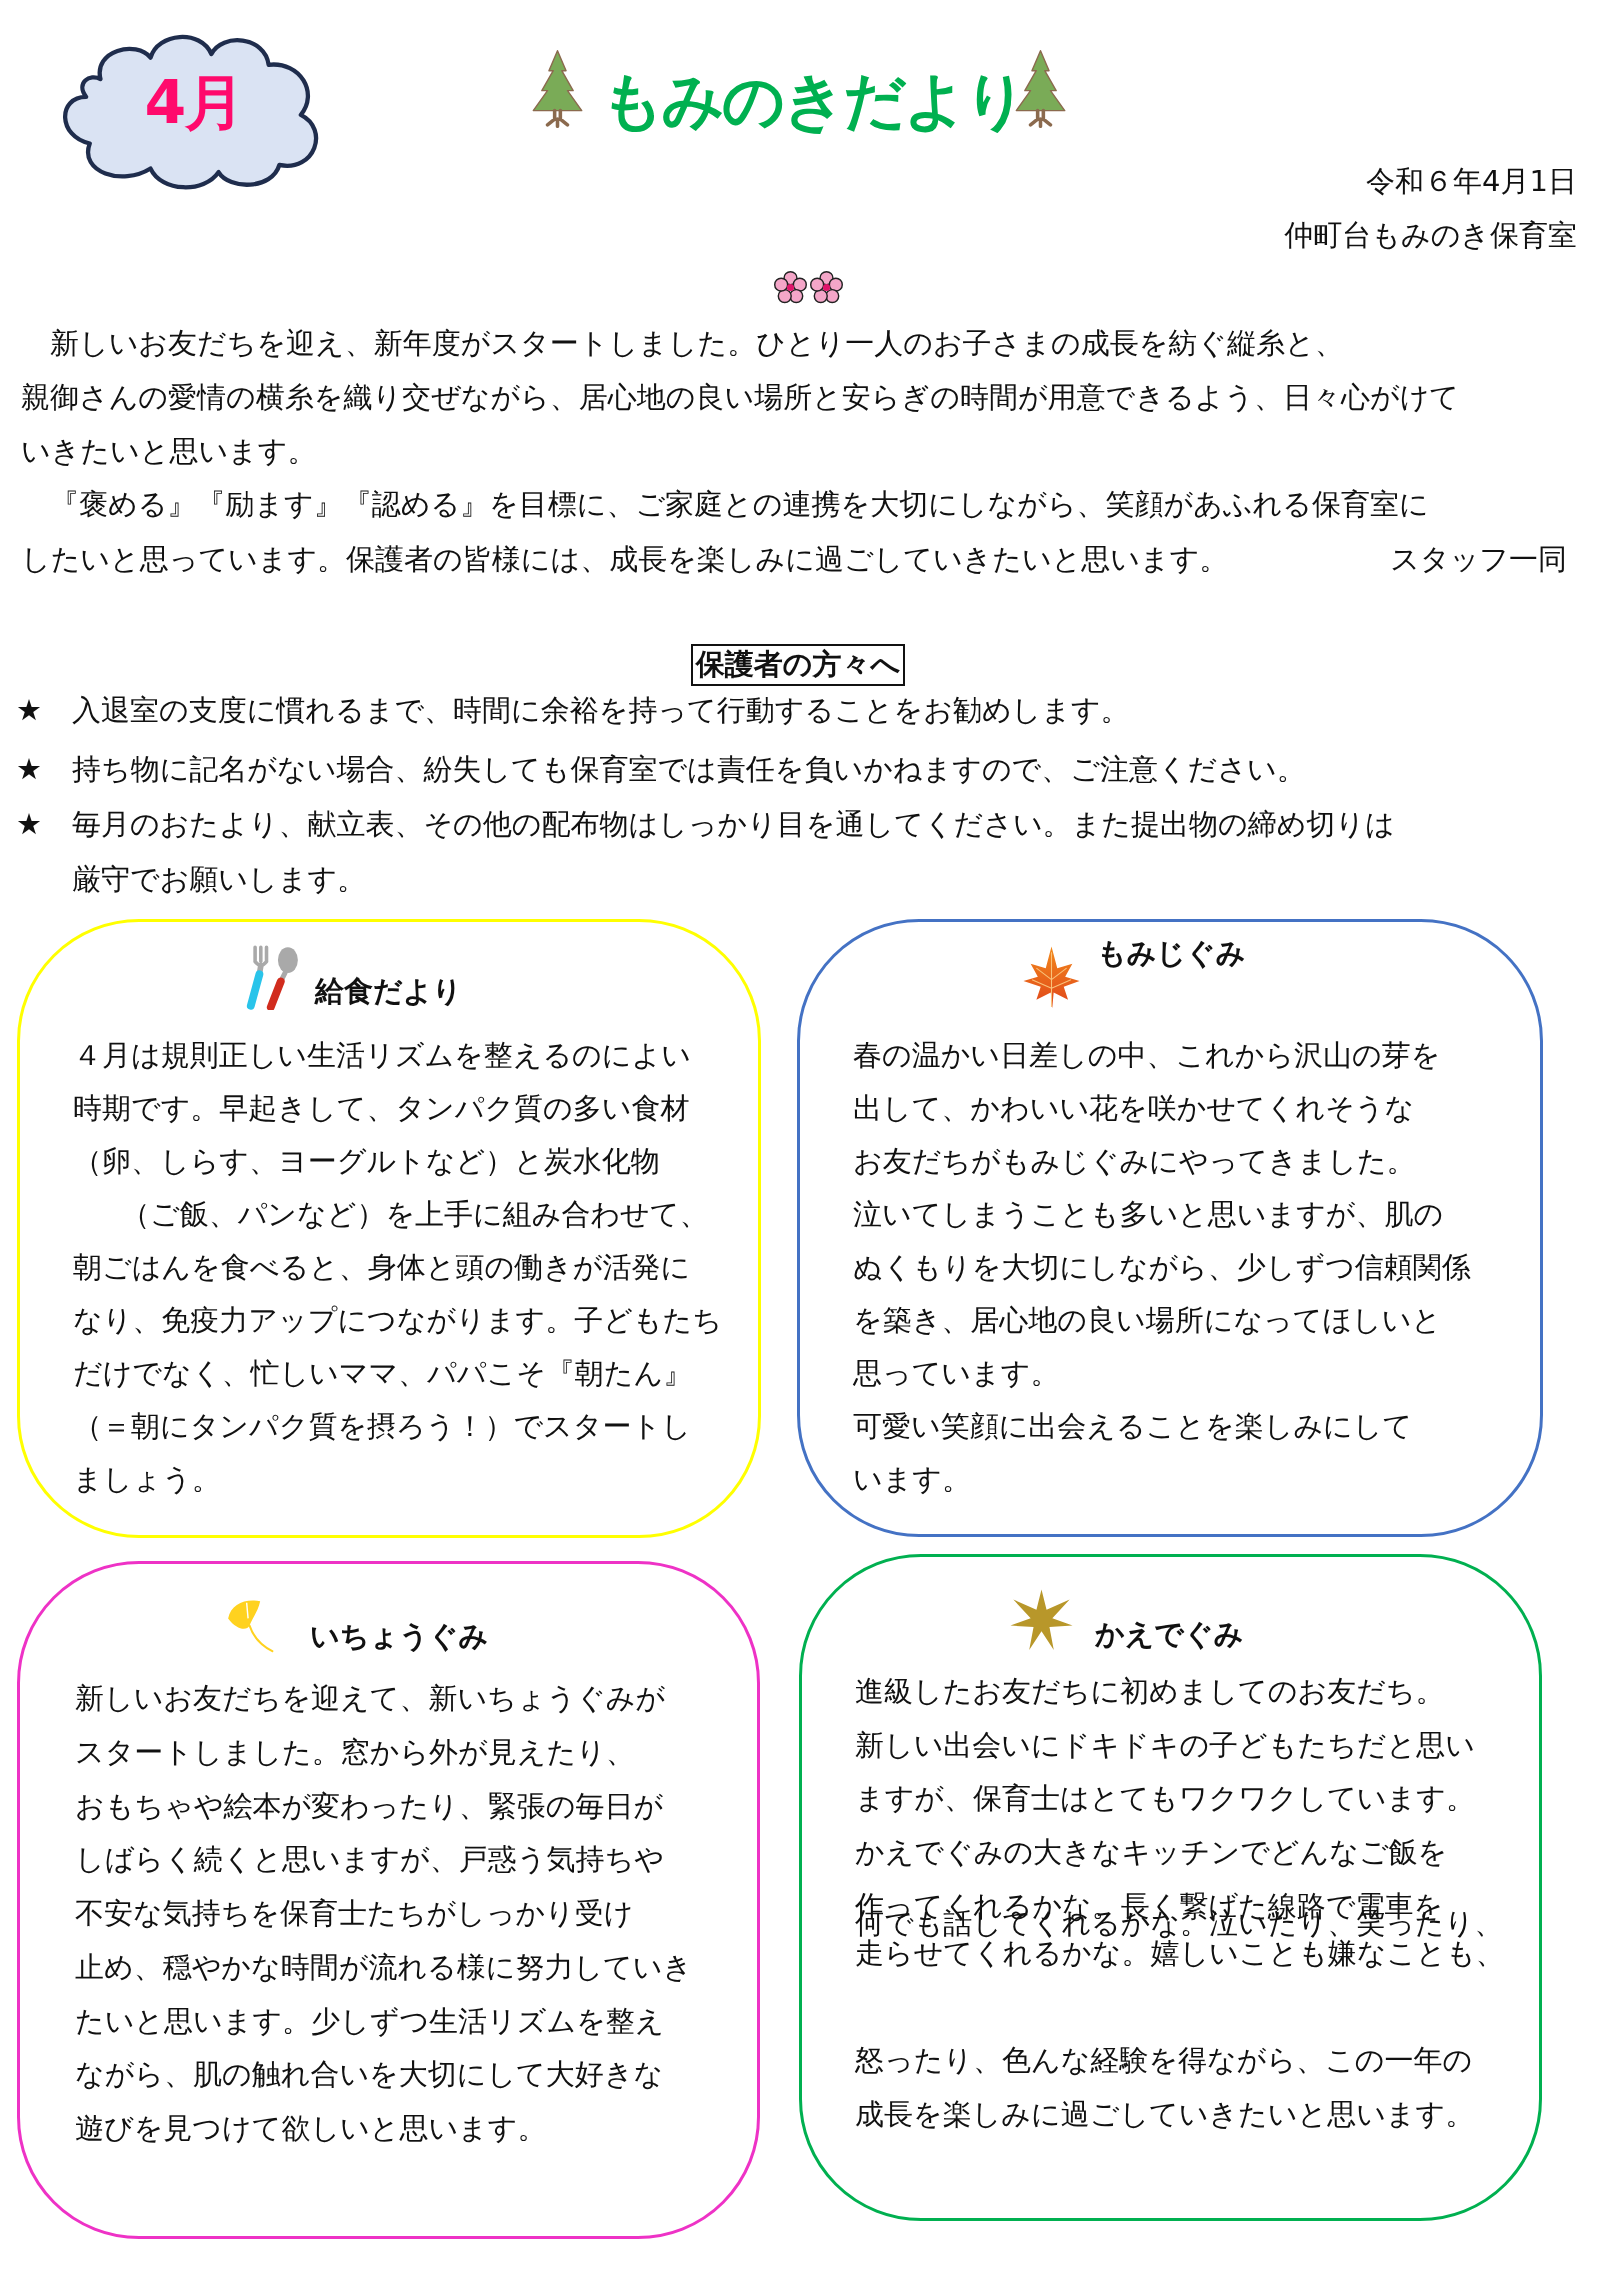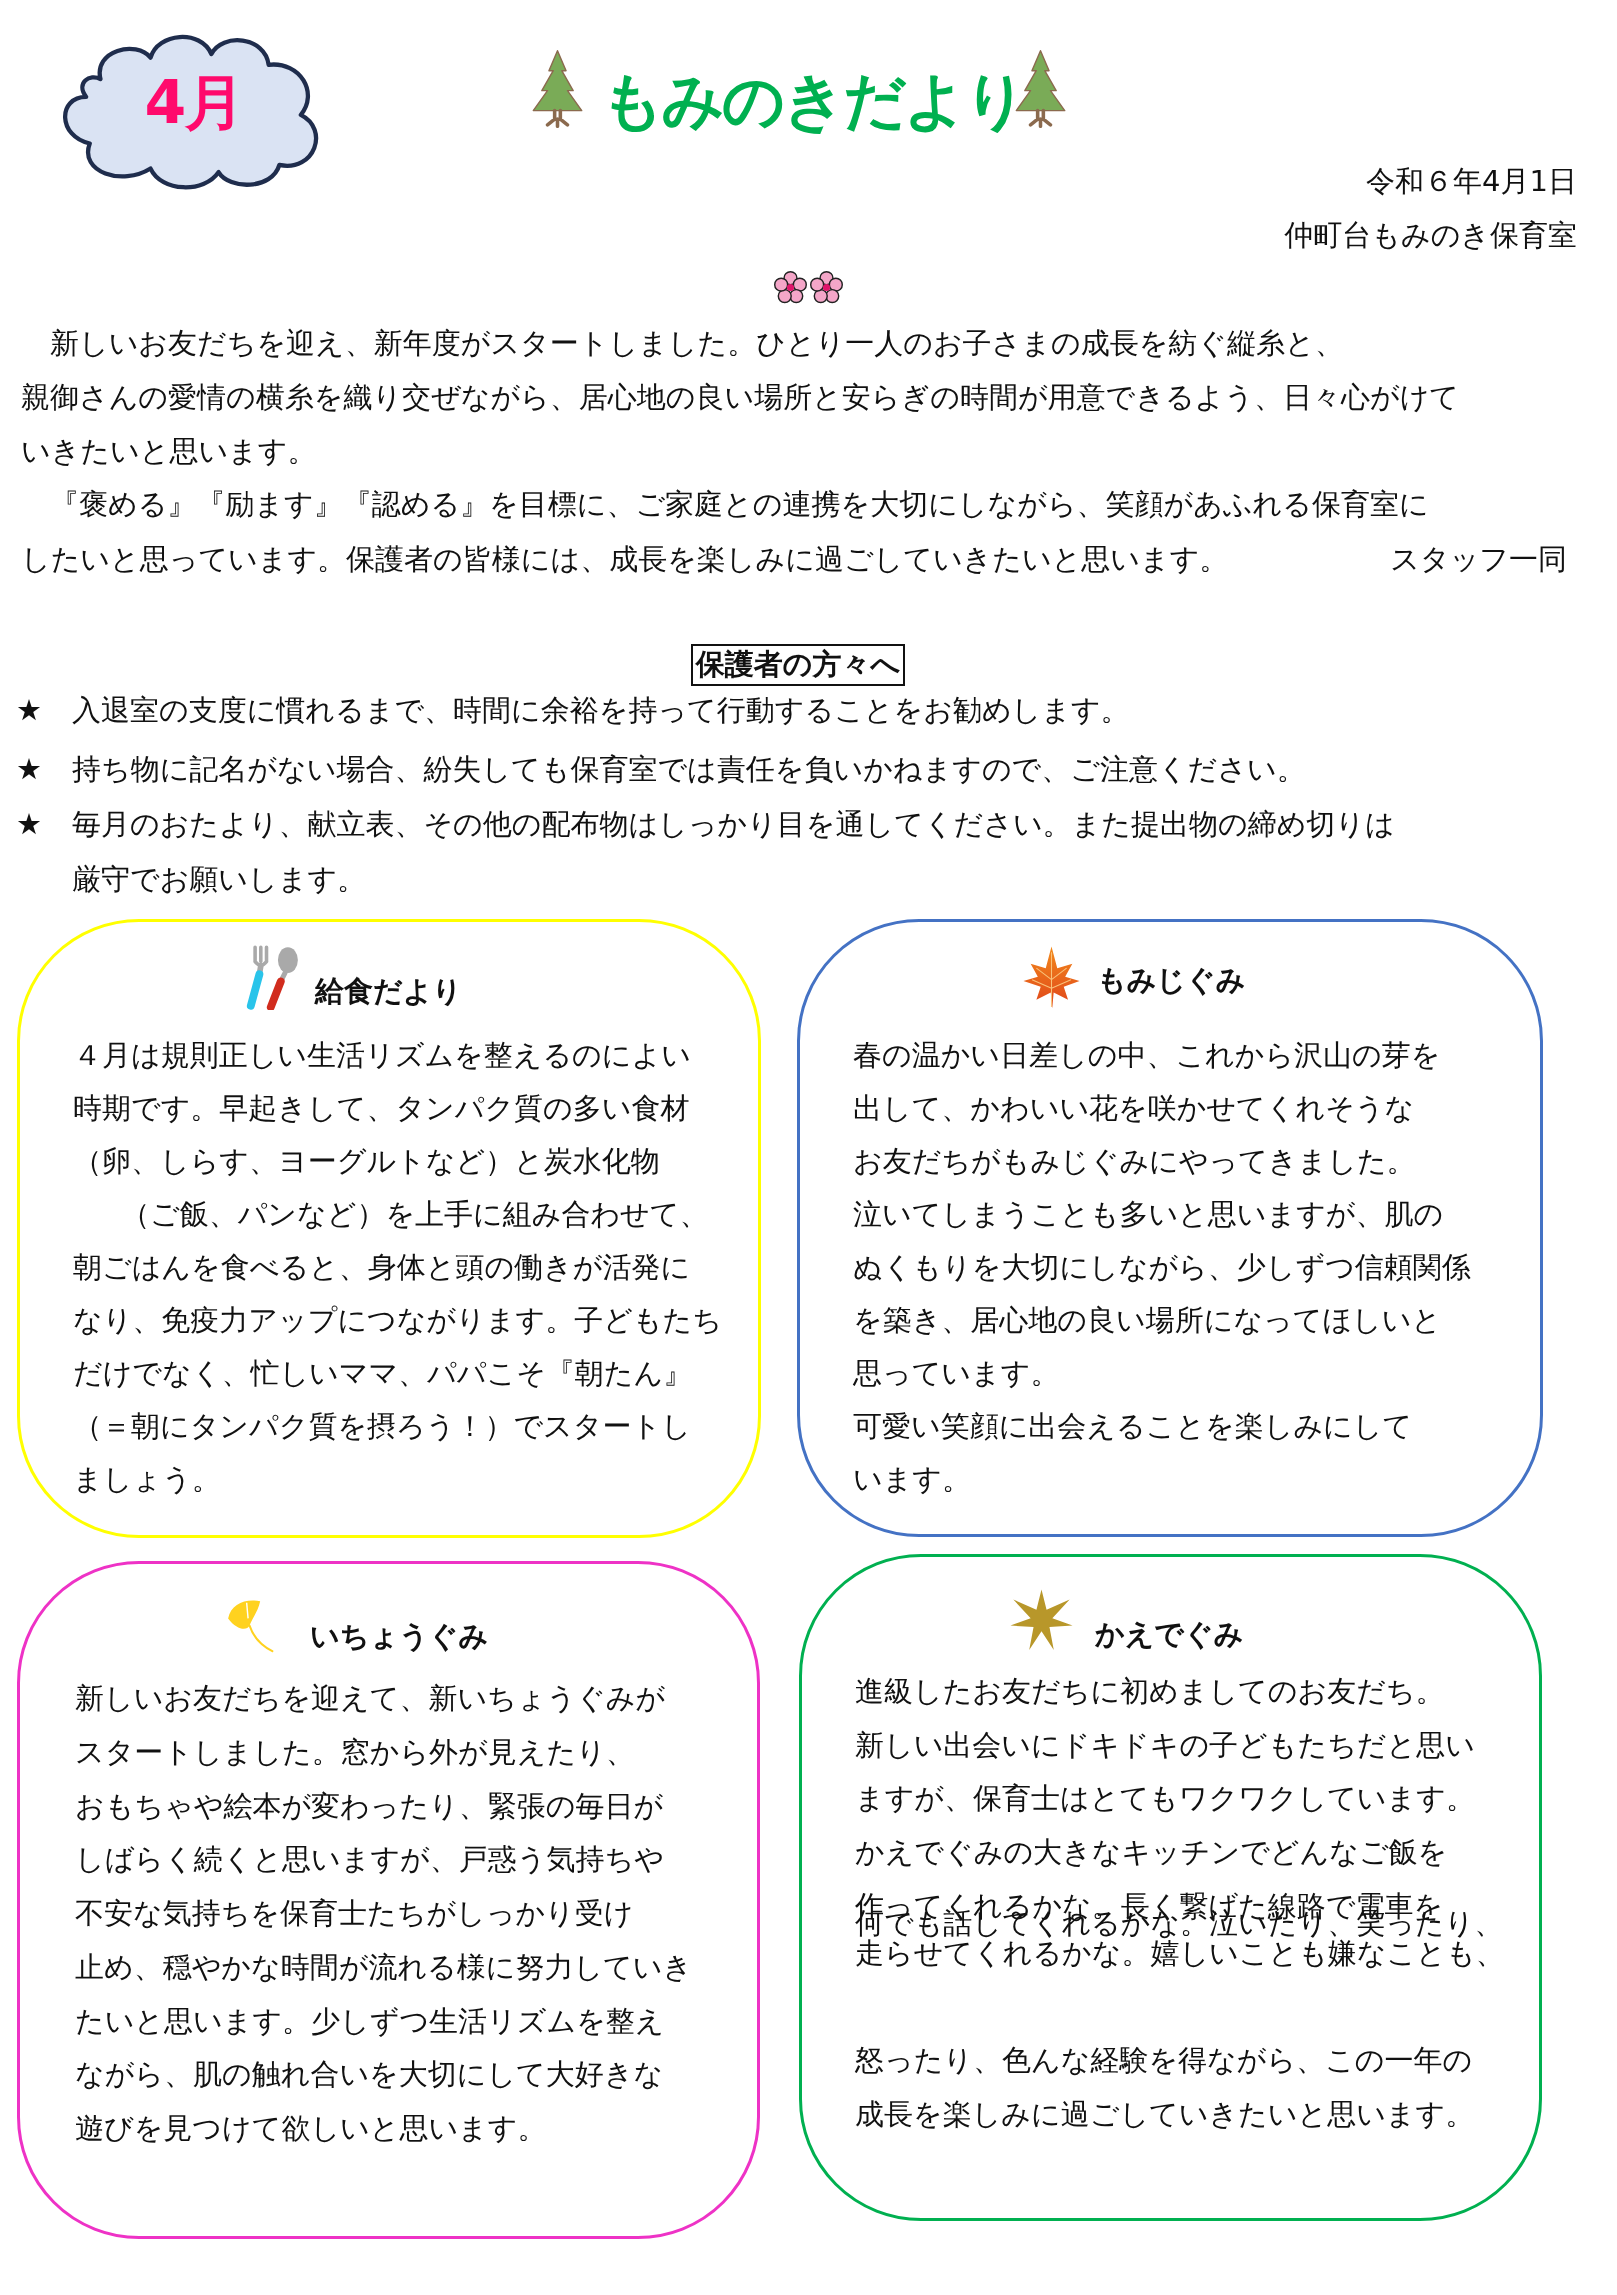--- a/index.html
+++ b/index.html
@@ -161,21 +161,21 @@
     <defs>
       <linearGradient id="mg" x1="0" y1="0" x2="0" y2="1">
         <stop offset="0" stop-color="#f28a1c"></stop>
           <stop offset="1" stop-color="#e0441a"></stop>
       </linearGradient>
     </defs>
     <path d="M41,2 L49,32 L70,26 L60,44 L80,50 L58,58 L64,76 L44,66 L42,88 L40,66 L20,76 L26,58 L2,50 L22,44 L12,26 L33,32 Z" fill="url(#mg)"></path>
     <path d="M41,10 L41,86 M41,60 L14,48 M41,60 L68,48 M41,48 L20,32 M41,48 L62,32" stroke="#f9c27a" stroke-width="1.5" fill="none"></path>
   </svg>
 </div>
-<div class="abs box-heading" style="left:1097px; top:963px;">もみじぐみ</div>
+<div class="abs box-heading" style="left:1097px; top:936px;">もみじぐみ</div>
 <div class="abs box-line" style="left:853px; top:1038px;">春の温かい日差しの中、これから沢山の芽を</div>
 <div class="abs box-line" style="left:853px; top:1091px;">出して、かわいい花を咲かせてくれそうな</div>
 <div class="abs box-line" style="left:853px; top:1144px;">お友だちがもみじぐみにやってきました。</div>
 <div class="abs box-line" style="left:853px; top:1197px;">泣いてしまうことも多いと思いますが、肌の</div>
 <div class="abs box-line" style="left:853px; top:1250px;">ぬくもりを大切にしながら、少しずつ信頼関係</div>
 <div class="abs box-line" style="left:853px; top:1303px;">を築き、居心地の良い場所になってほしいと</div>
 <div class="abs box-line" style="left:853px; top:1356px;">思っています。</div>
 <div class="abs box-line" style="left:853px; top:1409px;">可愛い笑顔に出会えることを楽しみにして</div>
 <div class="abs box-line" style="left:853px; top:1462px;">います。</div>
 

